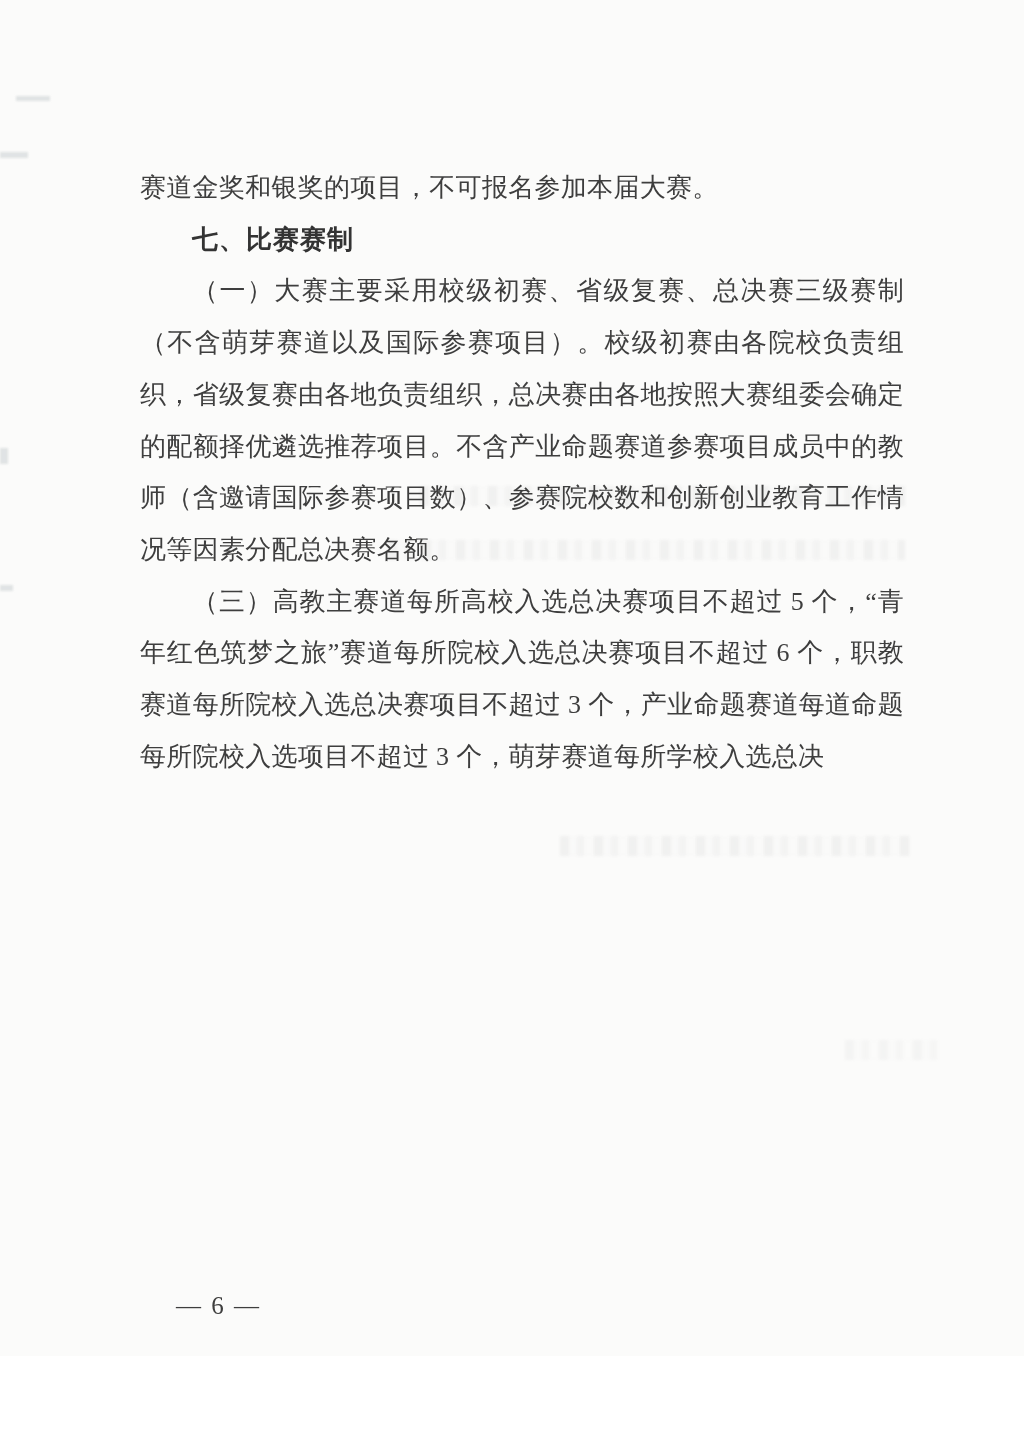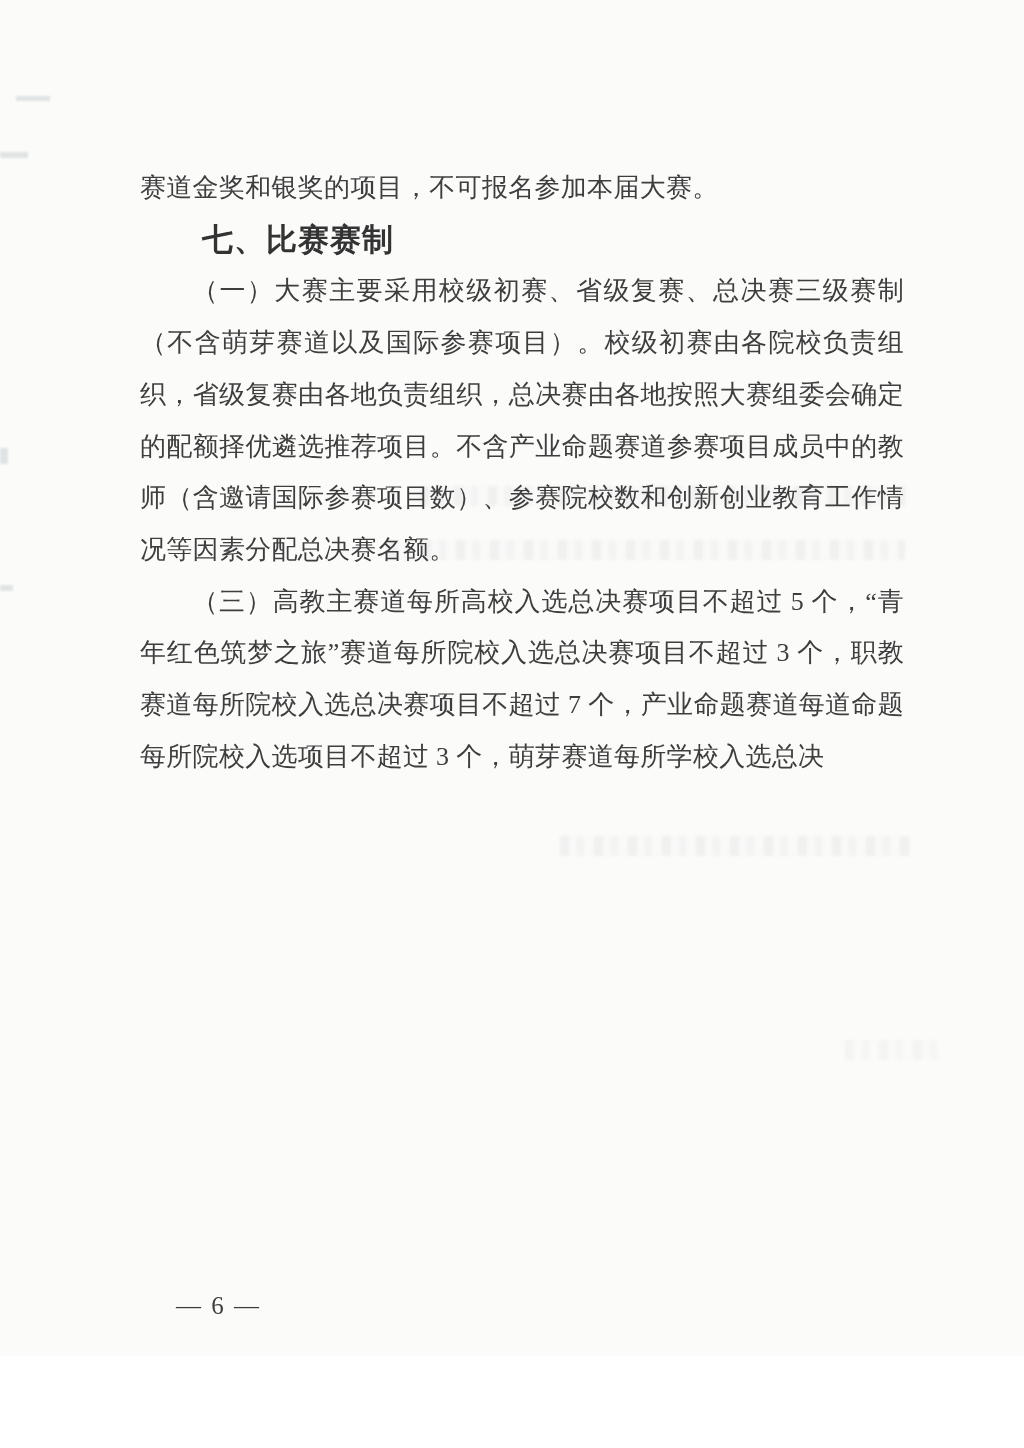--- a/index.html
+++ b/index.html
@@ -32,21 +32,21 @@
     padding: 0;
     text-indent: 2em;
   }
   .text-block p.no-indent {
     text-indent: 0;
   }
   .section-heading {
     margin: 0;
     padding: 0;
     text-indent: 2em;
-    font-size: 31px;
+    font-size: 26px;
     line-height: 51.7px;
     font-weight: 700;
     color: #333333;
     font-family: "Liberation Sans", "DejaVu Sans", sans-serif;
     letter-spacing: 1px;
   }
   .page-number {
     position: absolute;
     left: 176px;
     top: 1291px;
@@ -102,21 +102,21 @@
 
   <div class="artifact ghost-bar" style="left:420px; top:486px; width:485px;"></div>
   <div class="artifact ghost-bar" style="left:388px; top:540px; width:517px;"></div>
   <div class="artifact ghost-bar" style="left:560px; top:836px; width:350px;"></div>
   <div class="artifact ghost-bar" style="left:845px; top:1040px; width:95px; opacity:0.5;"></div>
 
   <div class="text-block">
     <p class="no-indent">赛道金奖和银奖的项目，不可报名参加本届大赛。</p>
     <h2 class="section-heading">七、比赛赛制</h2>
     <p>（一）大赛主要采用校级初赛、省级复赛、总决赛三级赛制（不含萌芽赛道以及国际参赛项目）。校级初赛由各院校负责组织，省级复赛由各地负责组织，总决赛由各地按照大赛组委会确定的配额择优遴选推荐项目。不含产业命题赛道参赛项目成员中的教师（含邀请国际参赛项目数）、参赛院校数和创新创业教育工作情况等因素分配总决赛名额。</p>
-    <p>（三）高教主赛道每所高校入选总决赛项目不超过 5 个，“青年红色筑梦之旅”赛道每所院校入选总决赛项目不超过 3 个，职教赛道每所院校入选总决赛项目不超过 7 个，产业命题赛道每道命题每所院校入选项目不超过 3 个，萌芽赛道每所学校入选总决</p>
+    <p>（三）高教主赛道每所高校入选总决赛项目不超过 5 个，“青年红色筑梦之旅”赛道每所院校入选总决赛项目不超过 6 个，职教赛道每所院校入选总决赛项目不超过 3 个，产业命题赛道每道命题每所院校入选项目不超过 3 个，萌芽赛道每所学校入选总决</p>
   </div>
 
   <div class="page-number">— 6 —</div>
 
   <div class="artifact bottom-line"></div>
   <div class="artifact pink-speck" style="left:180px; top:1436px; width:70px;"></div>
   <div class="artifact pink-speck" style="left:470px; top:1437px; width:55px;"></div>
   <div class="artifact pink-speck" style="left:690px; top:1436px; width:80px;"></div>
 
 </div>

